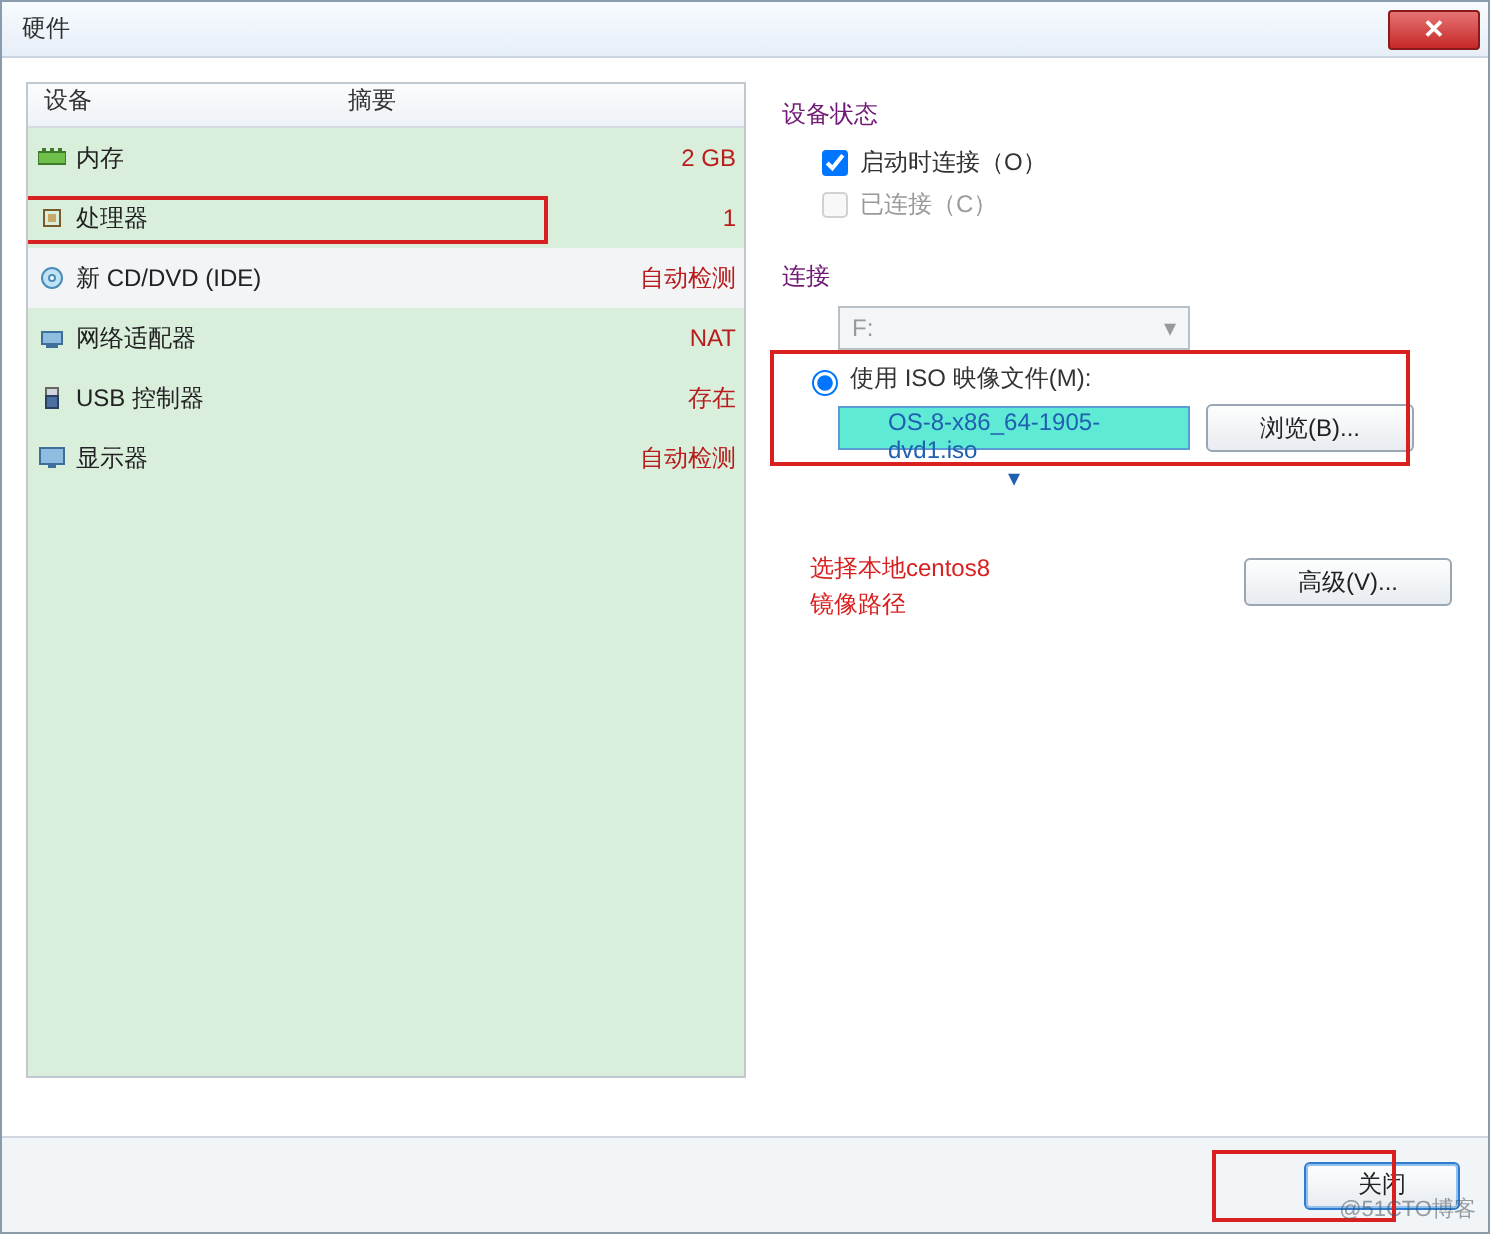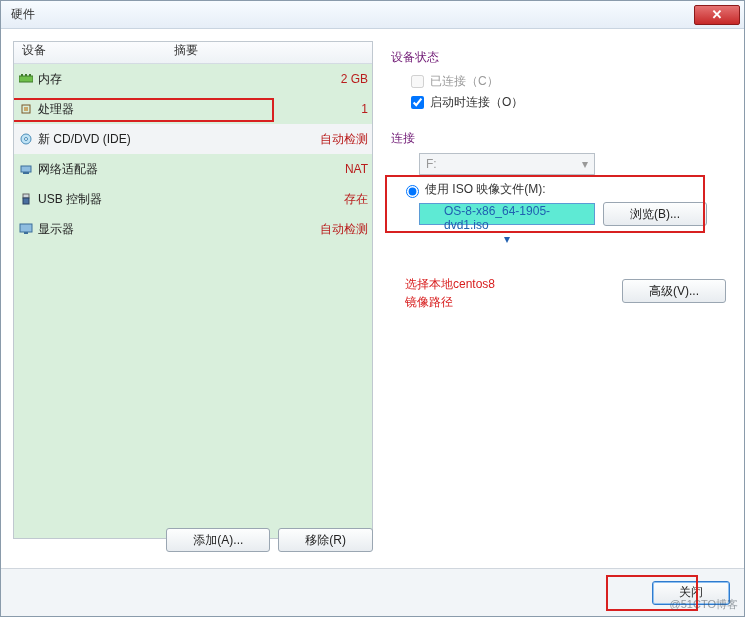--- a/index.html
+++ b/index.html
@@ -149,27 +149,27 @@
           <div class="c2">自动检测</div>
         </div>
 
         <div class="highlight-red" style="left:-4px; top:34px; width:264px; height:24px;"></div>
       </div>
     </div>
 
     <div class="right-pane">
 
       <div class="section-title">设备状态</div>
+      <label class="chk-row">
+        <input type="checkbox" checked="" style="">
+        <span>启动时连接（O）</span>
+      </label>
       <label class="chk-row disabled">
         <input type="checkbox" disabled="" style="">
         <span>已连接（C）</span>
-      </label>
-      <label class="chk-row">
-        <input type="checkbox" checked="" style="">
-        <span>启动时连接（O）</span>
       </label>
 
       <div class="section-title" style="margin-top:18px;">连接</div>
 
       <div class="sub-sel">
         <div class="sel">
           <span>F:</span>
           <span>▾</span>
         </div>
       </div>
@@ -198,28 +198,20 @@
 
       <div style="position:absolute; right:6px; top:238px;">
         <div class="btn">
           <span>高级(V)...</span>
         </div>
       </div>
 
     </div>
   </div>
 
-  <div class="bottom-btns">
-    <div class="btn">
-        <span>添加(A)...</span>
-      </div>
-    <div class="btn">
-        <span>移除(R)</span>
-      </div>
-  </div>
 
   <div class="footer">
     <div style="position:relative;">
       <div class="btn primary">
           <span>关闭</span>
         </div>
       <div class="highlight-red" style="left:-6px; top:-6px; width:92px; height:36px;"></div>
     </div>
   </div>
 

